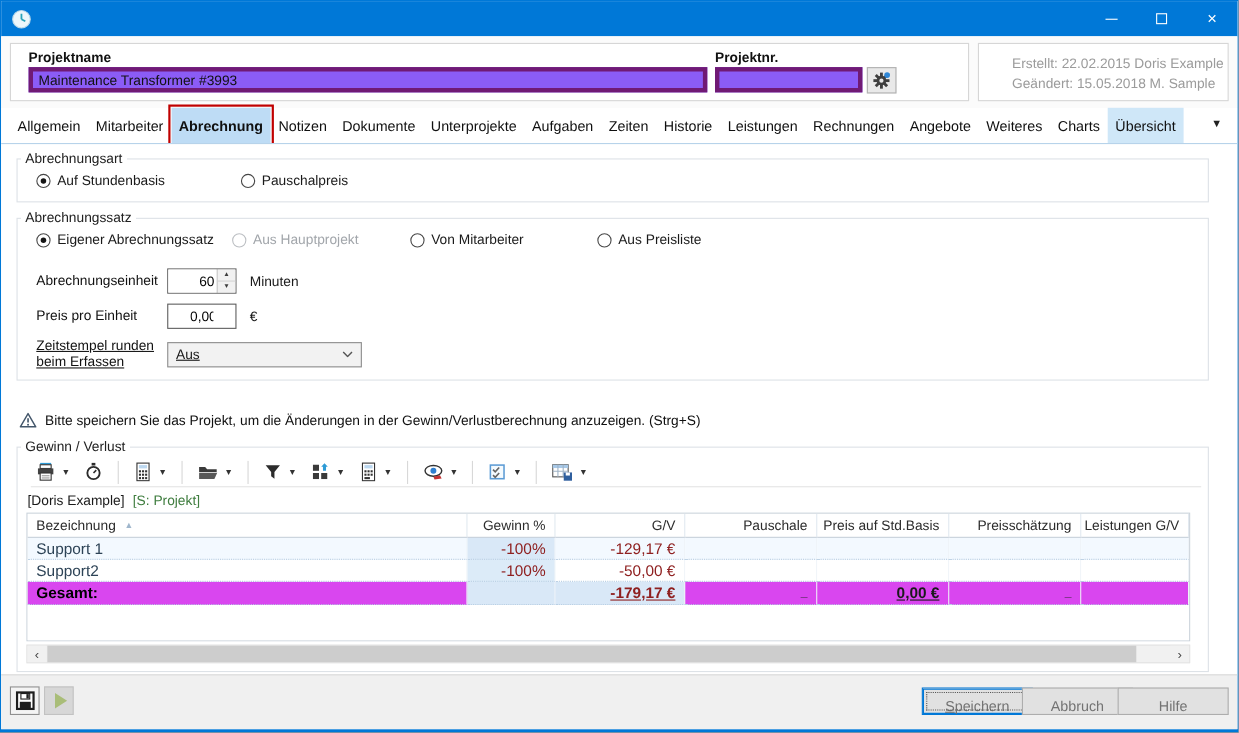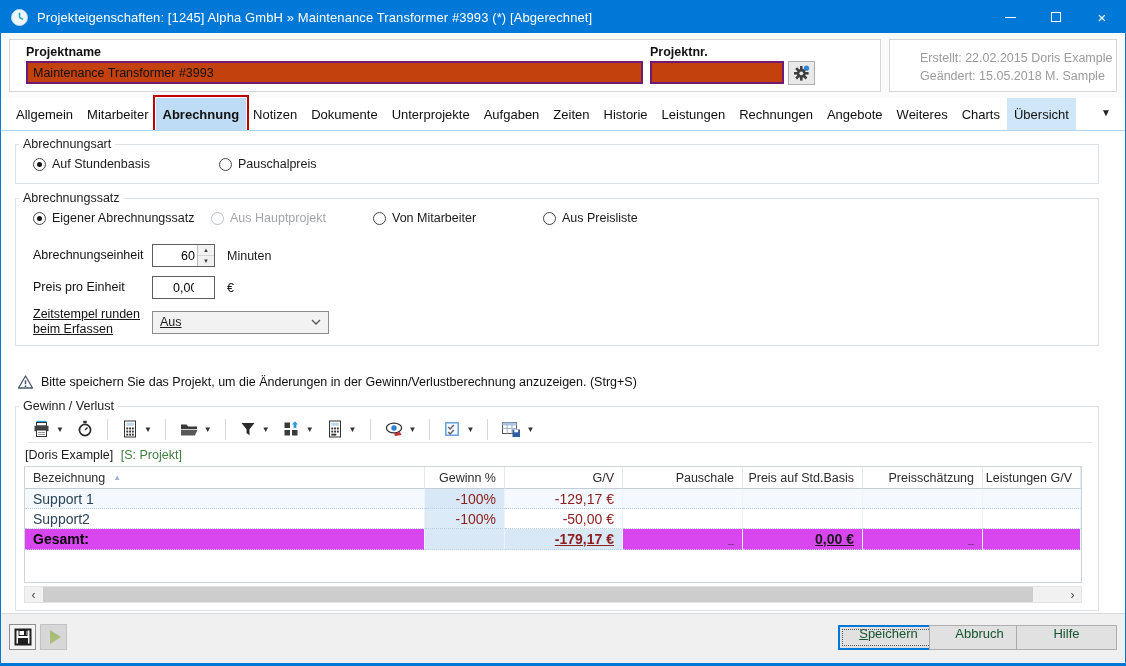--- a/index.html
+++ b/index.html
@@ -22,21 +22,21 @@
   .glyph-min { width:11px; height:1px; background:#fff; display:block; }
   .glyph-max { width:10px; height:10px; border:1px solid #fff; display:block; }
   .glyph-close { font-size:15px; line-height:1; }
 
   
   .header-strip { position:absolute; top:32px; left:0; right:0; height:65px; background:#fbfbfb; }
   .hbox { position:absolute; top:6px; height:53px; background:#fff; border:1px solid #d6d6d6; }
   .hbox-left { left:8px; width:872px; }
   .hbox-right { left:888px; right:8px; padding:9px 0 0 30px; color:#9b9b9b; font-size:12.5px; line-height:18px; }
   .fld-label { position:absolute; font-weight:bold; font-size:12.5px; color:#111; }
-  .txt-input { position:absolute; height:23px; border:2px solid #701a75; background:#c2410c;
+  .txt-input { position:absolute; height:23px; border:4px solid #701a75; background:#8b5cf6;
     font:12.5px "Liberation Sans",sans-serif; padding:0 5px; color:#111; }
   .gear-btn { position:absolute; left:778px; top:21px; width:27px; height:24px; background:#e9e9e9;
     border:1px solid #b0b0b0; display:flex; align-items:center; justify-content:center; }
 
   
   .tabbar { position:absolute; top:97px; left:0; right:0; height:32px; background:#fff;
     display:flex; align-items:stretch; padding-left:8px; }
   .tab { display:flex; align-items:center; padding:0 7px; font-size:13px; color:#101010; white-space:nowrap; }
   .tab.selected { background:#bedcf5; font-weight:bold; outline:2px solid #c00000; outline-offset:1px; }
   .tab.highlight { background:#cfe7f8; }
@@ -129,41 +129,40 @@
   
   .footer { position:absolute; top:612px; left:0; right:0; height:50px; background:#f0f0f0;
     border-top:1px solid #d9d9d9; }
   .tool-sm { position:absolute; top:10px; width:27px; height:26px; border:1px solid #8f8f8f;
     background:#f4f4f4; display:flex; align-items:center; justify-content:center; }
   .save-sm { left:8px; }
   .play-sm { left:39px; border-color:#c2c2c2; background:#d7d7d7; }
   .play-tri { width:0; height:0; border-left:11px solid #a9bd78; border-top:7px solid transparent;
     border-bottom:7px solid transparent; margin-left:3px; }
   .btn { position:absolute; top:11px; width:101px; height:25px; background:#e1e1e1;
-    border:1px solid #adadad; font-size:13px; color:#14532d; display:flex; align-items:flex-start;
+    border:1px solid #adadad; font-size:13px; color:#737373; display:flex; align-items:flex-end;
     justify-content:center; font-family:"Liberation Sans",sans-serif; }
   .btn-save { right:186px; border:1px solid #0078d7; box-shadow:inset 0 0 0 1px #0078d7; }
   .btn-save::before { content:""; position:absolute; inset:3px; border:1px dotted #555; }
   .btn-cancel { right:95px; }
   .btn-help { right:8px; }
 </style>
 </head>
 <body>
 
 <div id="window">
 
   <div class="titlebar">
     <span class="title-icon">
       <svg width="19" height="19" viewBox="0 0 19 19">
         <circle cx="9.5" cy="9.5" r="8" fill="#eef7fb" stroke="#bcd9e8"></circle>
         <line x1="9.5" y1="9.5" x2="9.5" y2="4.6" stroke="#29a3b8" stroke-width="1.6"></line>
         <line x1="9.5" y1="9.5" x2="13" y2="11.4" stroke="#29a3b8" stroke-width="1.6"></line>
       </svg>
     </span>
-    <span class="title-text">Projekteigenschaften: [1245] Alpha GmbH » Maintenance Transformer #3993 (*) [Abgerechnet]</span>
     <div class="win-controls">
       <div class="win-btn">
           <span class="glyph-min"></span>
         </div>
       <div class="win-btn">
           <span class="glyph-max"></span>
         </div>
       <div class="win-btn">
           <span class="glyph-close">×</span>
         </div>

